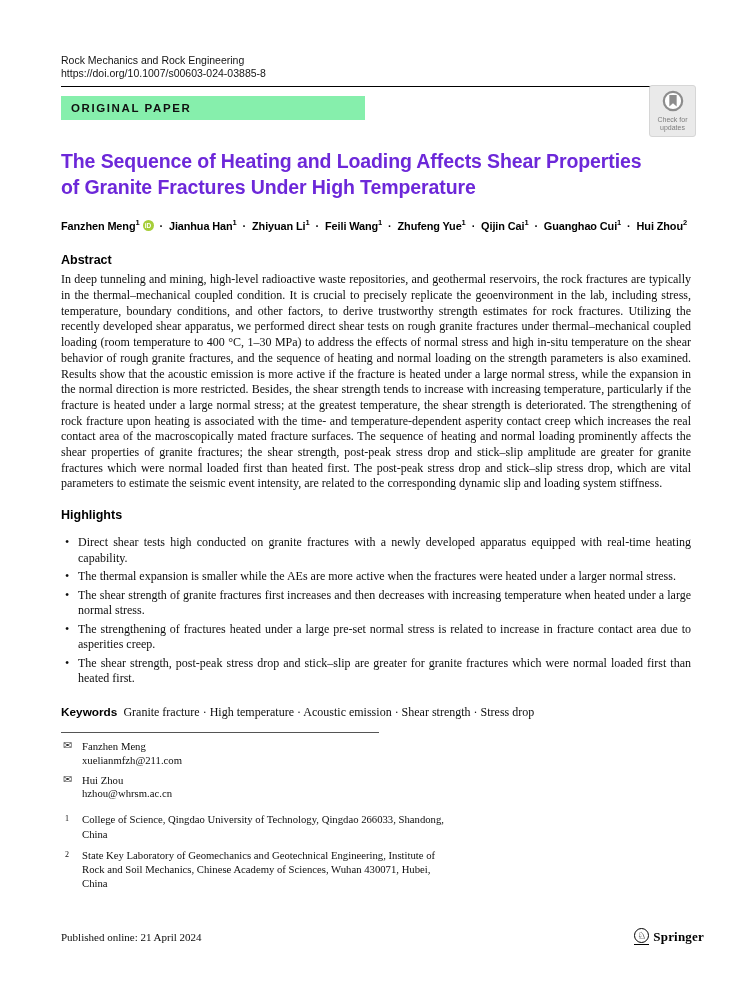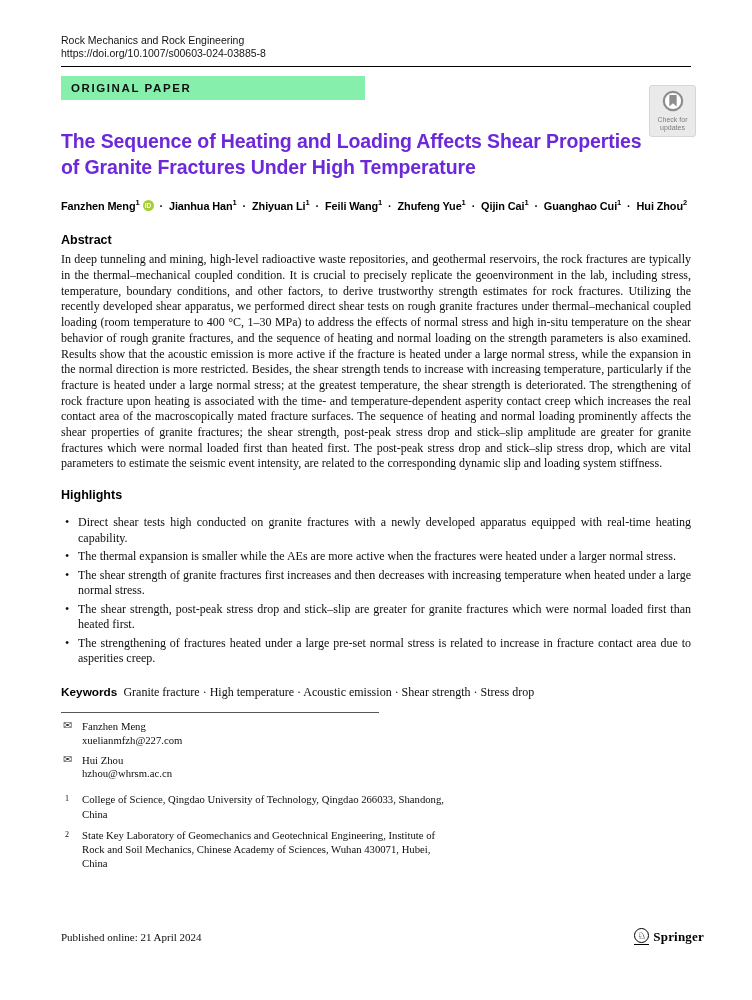--- a/index.html
+++ b/index.html
@@ -6,21 +6,21 @@
   html, body { background: #ffffff; }
   body {
     width: 752px; height: 1000px;
     font-family: "Liberation Sans", sans-serif;
     color: #111111;
     overflow: hidden;
   }
   .page {
     position: relative;
     width: 752px; height: 1000px;
-    padding: 34px 61px 0 61px;
+    padding: 54px 61px 0 61px;
     background: #ffffff;
   }
   
   .journal-line { font-size: 10.5px; line-height: 1.25; color: #141414; }
   .doi-line { font-size: 10.5px; line-height: 1.25; color: #141414; }
   .top-rule { border-top: 1.6px solid #000; margin-top: 6px; }
   .banner {
     margin-top: 9px;
     width: 304px;
     background: #86efac;
@@ -185,36 +185,36 @@
     <h2 class="sec-heading">Abstract</h2>
     <p class="abstract-text">In deep tunneling and mining, high-level radioactive waste repositories, and geothermal reservoirs, the rock fractures are typically in the thermal–mechanical coupled condition. It is crucial to precisely replicate the geoenvironment in the lab, including stress, temperature, boundary conditions, and other factors, to derive trustworthy strength estimates for rock fractures. Utilizing the recently developed shear apparatus, we performed direct shear tests on rough granite fractures under thermal–mechanical coupled loading (room temperature to 400 °C, 1–30 MPa) to address the effects of normal stress and high in-situ temperature on the shear behavior of rough granite fractures, and the sequence of heating and normal loading on the strength parameters is also examined. Results show that the acoustic emission is more active if the fracture is heated under a large normal stress, while the expansion in the normal direction is more restricted. Besides, the shear strength tends to increase with increasing temperature, particularly if the fracture is heated under a large normal stress; at the greatest temperature, the shear strength is deteriorated. The strengthening of rock fracture upon heating is associated with the time- and temperature-dependent asperity contact creep which increases the real contact area of the macroscopically mated fracture surfaces. The sequence of heating and normal loading prominently affects the shear properties of granite fractures; the shear strength, post-peak stress drop and stick–slip amplitude are greater for granite fractures which were normal loaded first than heated first. The post-peak stress drop and stick–slip stress drop, which are vital parameters to estimate the seismic event intensity, are related to the corresponding dynamic slip and loading system stiffness.</p>
   </section>
 
   <section>
     <h2 class="sec-heading highlights-heading">Highlights</h2>
     <ul class="highlights-list">
       <li>Direct shear tests high conducted on granite fractures with a newly developed apparatus equipped with real-time heating capability.</li>
       <li>The thermal expansion is smaller while the AEs are more active when the fractures were heated under a larger normal stress.</li>
       <li>The shear strength of granite fractures first increases and then decreases with increasing temperature when heated under a large normal stress.</li>
+      <li>The strengthening of fractures heated under a large pre-set normal stress is related to increase in fracture contact area due to asperities creep.</li>
       <li>The shear strength, post-peak stress drop and stick–slip are greater for granite fractures which were normal loaded first than heated first.</li>
-      <li>The strengthening of fractures heated under a large pre-set normal stress is related to increase in fracture contact area due to asperities creep.</li>
     </ul>
   </section>
 
   <div class="keywords">
     <span class="kw-label">Keywords</span><span>Granite fracture · High temperature · Acoustic emission · Shear strength · Stress drop</span>
   </div>
 
   <div class="footnote-rule"></div>
 
   <div class="correspondence">
     <div class="corr-entry">
       <span class="envelope-icon">✉</span>
       <div>Fanzhen Meng</div>
-      <div>xuelianmfzh@227.com</div>
+      <div>xuelianmfzh@211.com</div>
     </div>
     <div class="corr-entry">
       <span class="envelope-icon">✉</span>
       <div>Hui Zhou</div>
       <div>hzhou@whrsm.ac.cn</div>
     </div>
   </div>
 
   <div class="affiliations">
     <div class="aff-entry">

